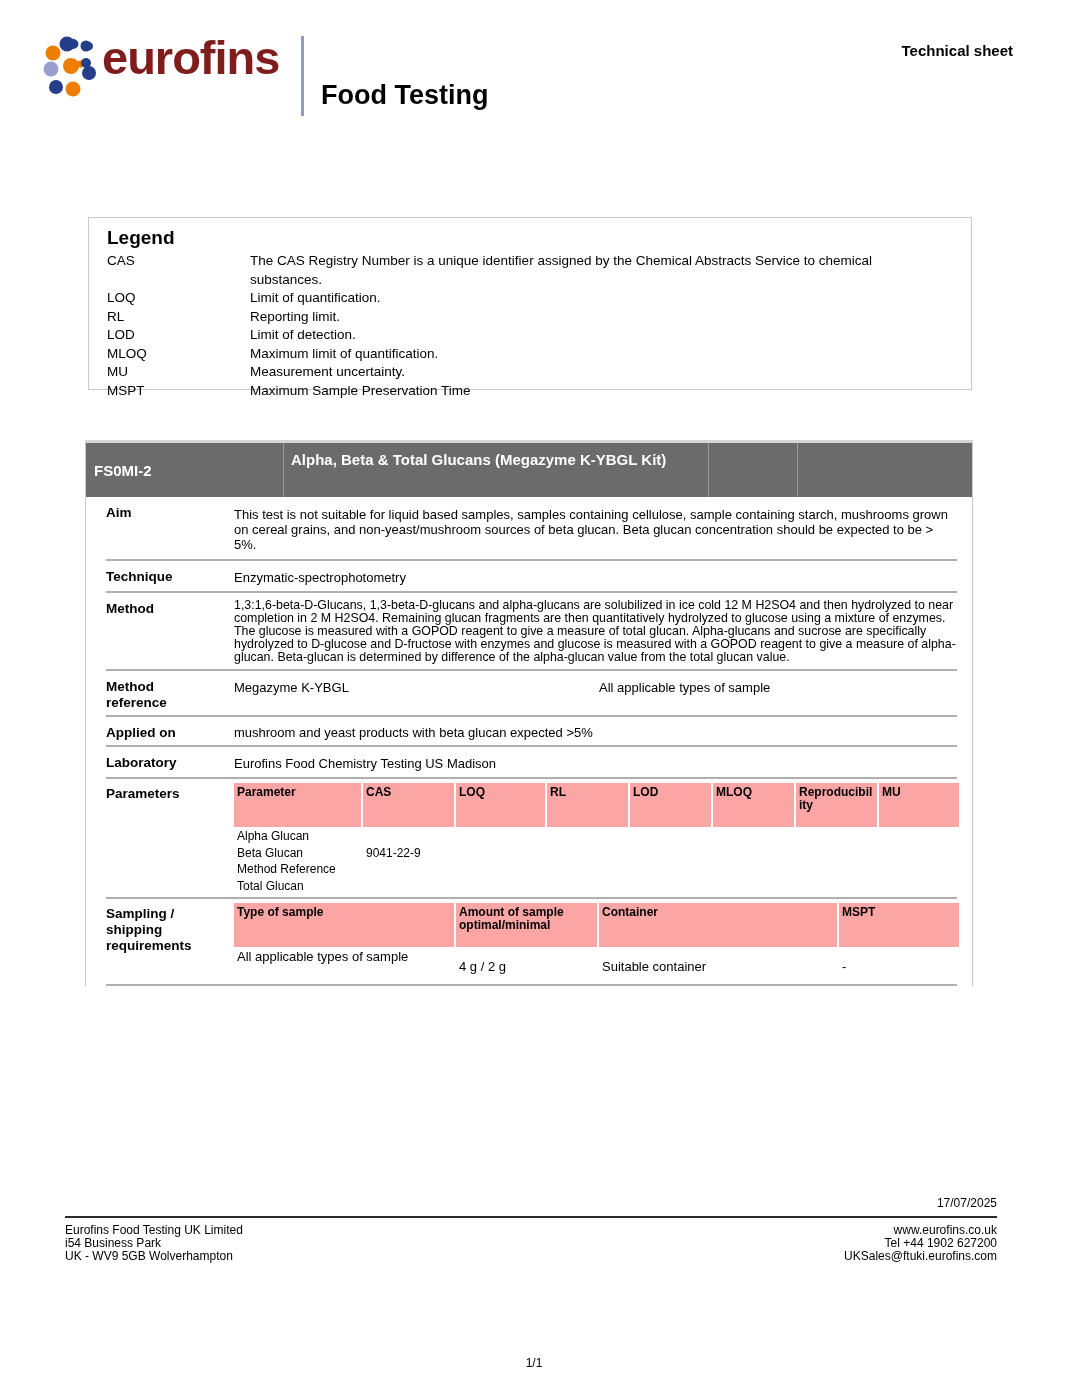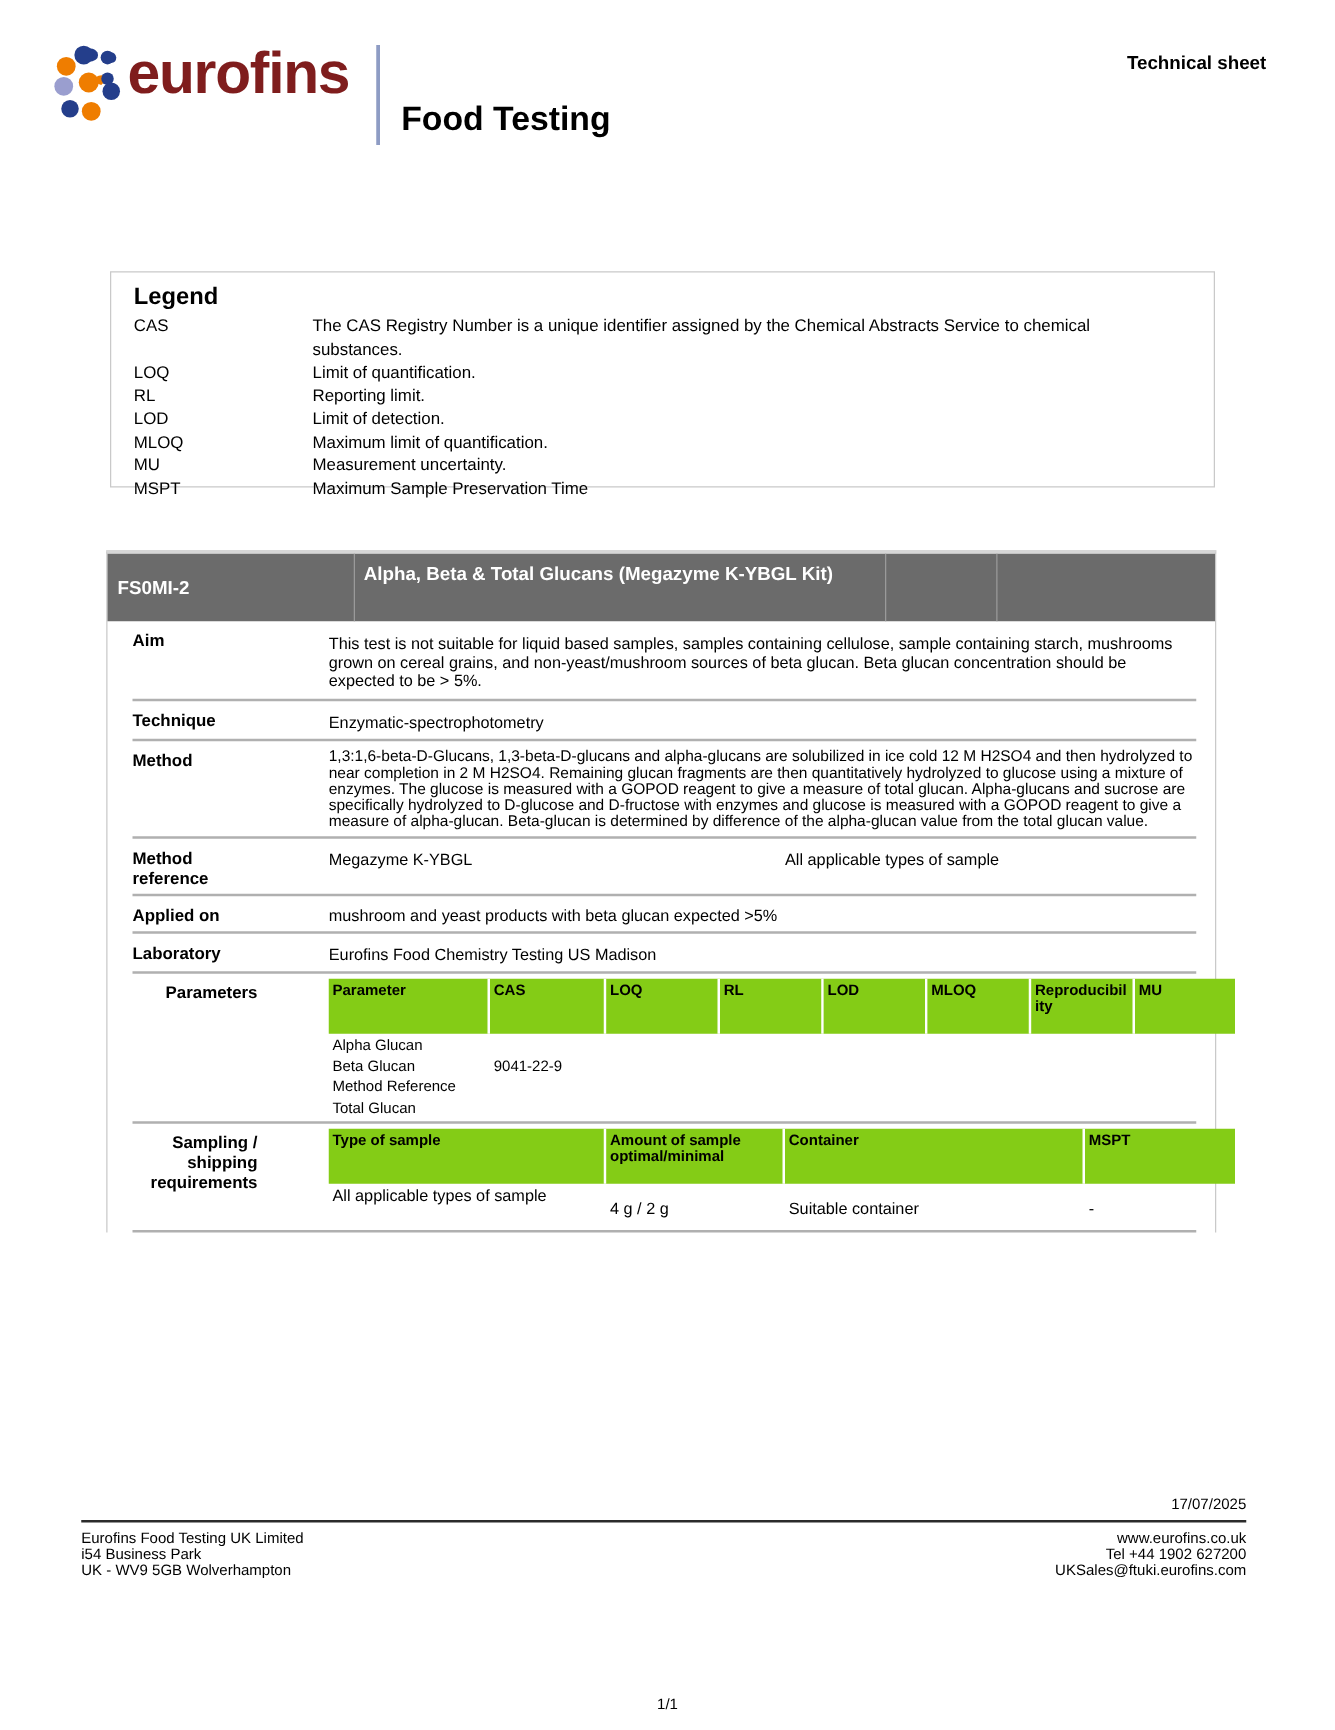--- a/index.html
+++ b/index.html
@@ -72,21 +72,21 @@
   }
   .sh-title {
     flex: 0 0 425px;
     font-size: 15px; font-weight: bold;
     line-height: 18px;
     padding: 8px 30px 4px 7px;
   }
   .sh-empty1 { flex: 0 0 89px; }
   .sh-empty2 { flex: 1 1 auto; }
 
-  .srow { display: flex; gap: 29px; }
+  .srow { display: flex; }
   .srow-label {
     flex: 0 0 148px;
     padding: 8px 28px 4px 20px;
     font-size: 13.5px; font-weight: bold;
     line-height: 16px;
   }
   .srow-content {
     flex: 1 1 auto;
     padding: 9px 15px 6px 0;
     font-size: 13px; line-height: 15px;
@@ -101,37 +101,37 @@
   .mref-applicability { flex: 1 1 auto; }
   .row-applied .srow-content { padding-top: 8px; padding-bottom: 5px; }
   .row-laboratory .srow-content { padding-top: 9px; padding-bottom: 6px; }
 
   
   .subtable { width: 725px; }
   .sub-head { display: grid; }
   .params .sub-head { grid-template-columns: 129px 93px 91px 83px 83px 83px 83px 80px; }
   .sampling .sub-head { grid-template-columns: 222px 143px 240px 120px; }
   .sub-head .hcell {
-    background: #84cc16;
+    background: #fca5a5;
     border-right: 2px solid #ffffff;
     font-size: 12px; font-weight: bold; line-height: 13px;
     padding: 3px 4px 15px 3px;
     min-height: 30px;
   }
   .sub-head .hcell:last-child { border-right: none; }
   .hcell.breakable { word-break: break-all; }
   .sub-row { display: grid; font-size: 12px; }
   .params .sub-row { grid-template-columns: 129px 93px 91px 83px 83px 83px 83px 80px; }
   .params .sub-row .dcell { padding: 3px 4px 1px 3px; line-height: 12.5px; }
   .sampling .sub-row { grid-template-columns: 222px 143px 240px 120px; }
   .sampling .sub-row .dcell { font-size: 13px; line-height: 14px; }
   .sampling .dcell.type-cell { padding: 3px 4px 4px 3px; }
   .sampling .dcell.low-cell { padding: 13px 4px 6px 3px; }
   .row-parameters .srow-content, .row-sampling .srow-content { padding-top: 4px; padding-bottom: 4px; }
-  .row-parameters .srow-label, .row-sampling .srow-label { padding-top: 7px; text-align: right; }
+  .row-parameters .srow-label, .row-sampling .srow-label { padding-top: 7px; }
   .bottom-sep { margin-top: 0; }
 
   
   .footer-date {
     position: absolute; top: 1196px; right: 71px;
     font-size: 12px;
   }
   .footer-rule {
     position: absolute; top: 1216px; left: 65px;
     width: 932px; height: 2px; background: #2b2b2b;

